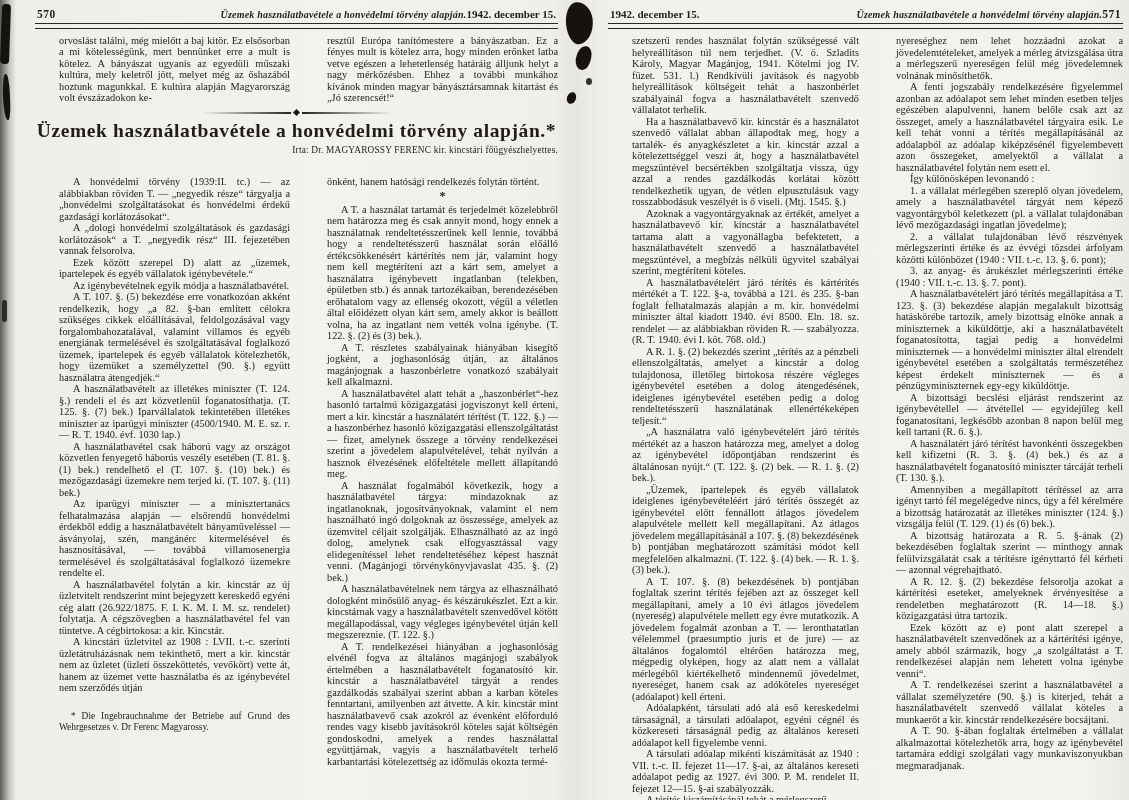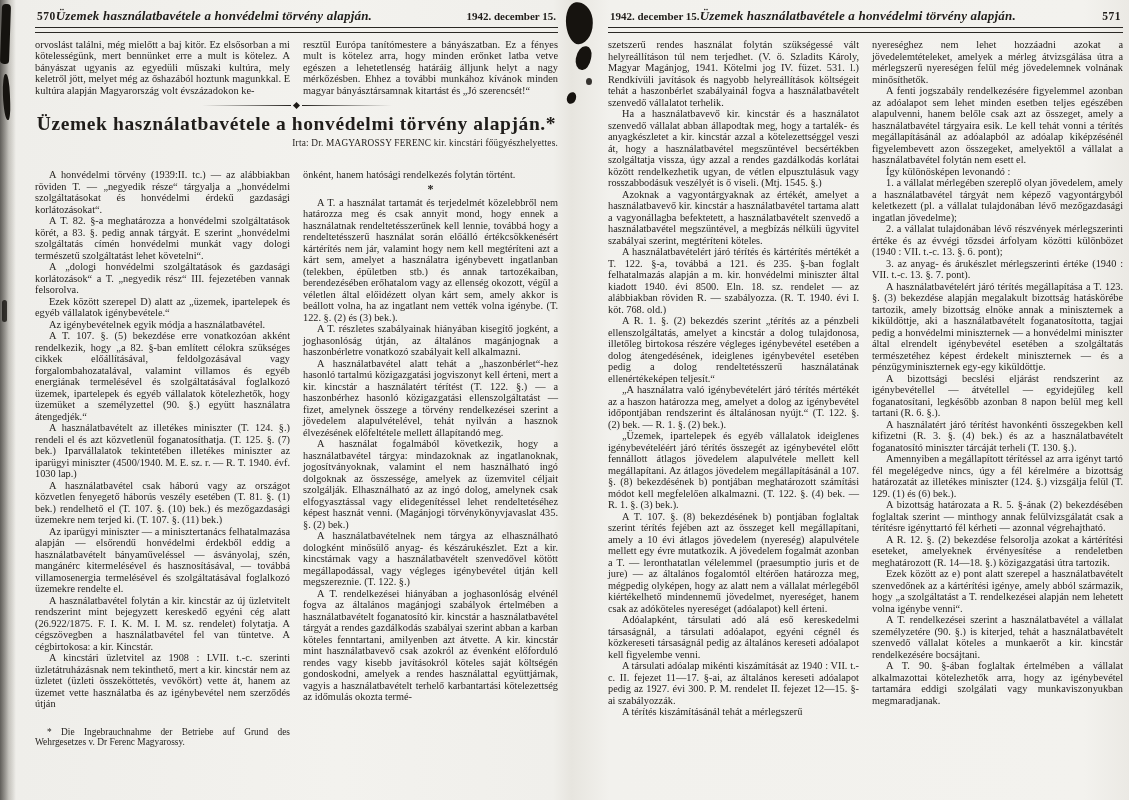--- a/index.html
+++ b/index.html
@@ -27,27 +27,27 @@
   .ink-blot.c{left:567px;top:92px;width:9px;height:12px;border-radius:50%;transform:rotate(20deg);}
   .ink-blot.d{left:586px;top:78px;width:6px;height:7px;border-radius:50%;opacity:.85;}
 
   
   .page{position:absolute;top:6px;}
   .page-left{left:35px;width:523px;}
   .page-right{left:608px;width:515px;}
 
   .page-header{display:flex;align-items:baseline;font-size:11px;padding:2px 2px 3px 2px;}
   .page-header .pgnum{font-weight:bold;font-size:11.5px;letter-spacing:.5px;}
-  .page-header .runtitle{flex:1;text-align:left;font-style:italic;font-weight:600;font-size:13px;letter-spacing:.2px;}
+  .page-header .runtitle{flex:1;text-align:right;font-style:italic;font-weight:600;font-size:10px;letter-spacing:.2px;}
   .page-header .hdate{font-weight:600;font-size:11px;white-space:nowrap;}
   .header-rule{height:4px;border-top:1.6px solid #2a2824;border-bottom:1px solid #2a2824;margin-bottom:6px;}
 
   
   .columns{display:flex;gap:13px;}
-  .col{flex:1;min-width:0;font-size:10.3px;line-height:11.5px;text-align:justify;overflow-wrap:break-word;}
+  .col{flex:1;min-width:0;font-size:10.3px;line-height:11.5px;text-align:justify;overflow-wrap:break-word;margin-left:24px;}
   .col p{margin:0;text-indent:14px;}
   .col p.noind{text-indent:0;}
 
   .prev-article{margin-top:1px;}
   .prev-article .col{font-size:10.4px;line-height:11.4px;}
 
   .divider{width:190px;margin:7px auto 5px auto;display:flex;align-items:center;}
   .divider::before,.divider::after{content:"";flex:1;height:1.4px;background:linear-gradient(90deg,rgba(32,29,26,0),#26231f);}
   .divider::after{background:linear-gradient(90deg,#26231f,rgba(32,29,26,0));}
   .divider .diamond{width:5px;height:5px;background:#1d1a16;transform:rotate(45deg);margin:0 3px;flex:none;}
@@ -97,21 +97,20 @@
     <div class="divider">
       <span class="diamond"></span>
     </div>
 
     <h1 class="article-title">Üzemek használatbavétele a honvédelmi törvény alapján.*</h1>
     <div class="byline">Irta: Dr. MAGYAROSSY FERENC kir. kincstári főügyészhelyettes.</div>
 
     <div class="columns">
       <div class="col">
         <p>A honvédelmi törvény (1939:II. tc.) — az alábbiakban röviden T. — „negyedik része“ tárgyalja a „honvédelmi szolgáltatásokat és honvédelmi érdekű gazdasági korlátozásokat“.</p>
-        <p>A T. 82. §-a meghatározza a honvédelmi szolgáltatások körét, a 83. §. pedig annak tárgyát. E szerint „honvédelmi szolgáltatás címén honvédelmi munkát vagy dologi természetű szolgáltatást lehet követelni“.</p>
         <p>A „dologi honvédelmi szolgáltatások és gazdasági korlátozások“ a T. „negyedik rész“ III. fejezetében vannak felsorolva.</p>
         <p>Ezek között szerepel D) alatt az „üzemek, ipartelepek és egyéb vállalatok igénybevétele.“</p>
         <p>Az igénybevételnek egyik módja a használatbavétel.</p>
         <p>A T. 107. §. (5) bekezdése erre vonatkozóan akként rendelkezik, hogy „a 82. §-ban említett célokra szükséges cikkek előállításával, feldolgozásával vagy forgalombahozatalával, valamint villamos és egyéb energiának termelésével és szolgáltatásával foglalkozó üzemek, ipartelepek és egyéb vállalatok kötelezhetők, hogy üzemüket a személyzettel (90. §.) együtt használatra átengedjék.“</p>
         <p>A használatbavételt az illetékes miniszter (T. 124. §.) rendeli el és azt közvetlenül foganatosíthatja. (T. 125. §. (7) bek.) Iparvállalatok tekintetében illetékes miniszter az iparügyi miniszter (4500/1940. M. E. sz. r. — R. T. 1940. évf. 1030 lap.)</p>
         <p>A használatbavétel csak háború vagy az országot közvetlen fenyegető háborús veszély esetében (T. 81. §. (1) bek.) rendelhető el (T. 107. §. (10) bek.) és mezőgazdasági üzemekre nem terjed ki. (T. 107. §. (11) bek.)</p>
         <p>Az iparügyi miniszter — a minisztertanács felhatalmazása alapján — elsőrendű honvédelmi érdekből eddig a használatbavételt bányaműveléssel — ásványolaj, szén, mangánérc kitermelésével és hasznosításával, — továbbá villamosenergia termelésével és szolgáltatásával foglalkozó üzemekre rendelte el.</p>
         <p>A használatbavétel folytán a kir. kincstár az új üzletvitelt rendszerint mint bejegyzett kereskedő egyéni cég alatt (26.922/1875. F. I. K. M. I. M. sz. rendelet) folytatja. A cégszövegben a használatbavétel fel van tüntetve. A cégbirtokosa: a kir. Kincstár.</p>
         <p>A kincstári üzletvitel az 1908 : LVII. t.-c. szerinti üzletátruházásnak nem tekinthető, mert a kir. kincstár nem az üzletet (üzleti összeköttetés, vevőkört) vette át, hanem az üzemet vette használatba és az igénybevétel nem szerződés útján</p>
         <div class="footnote">

